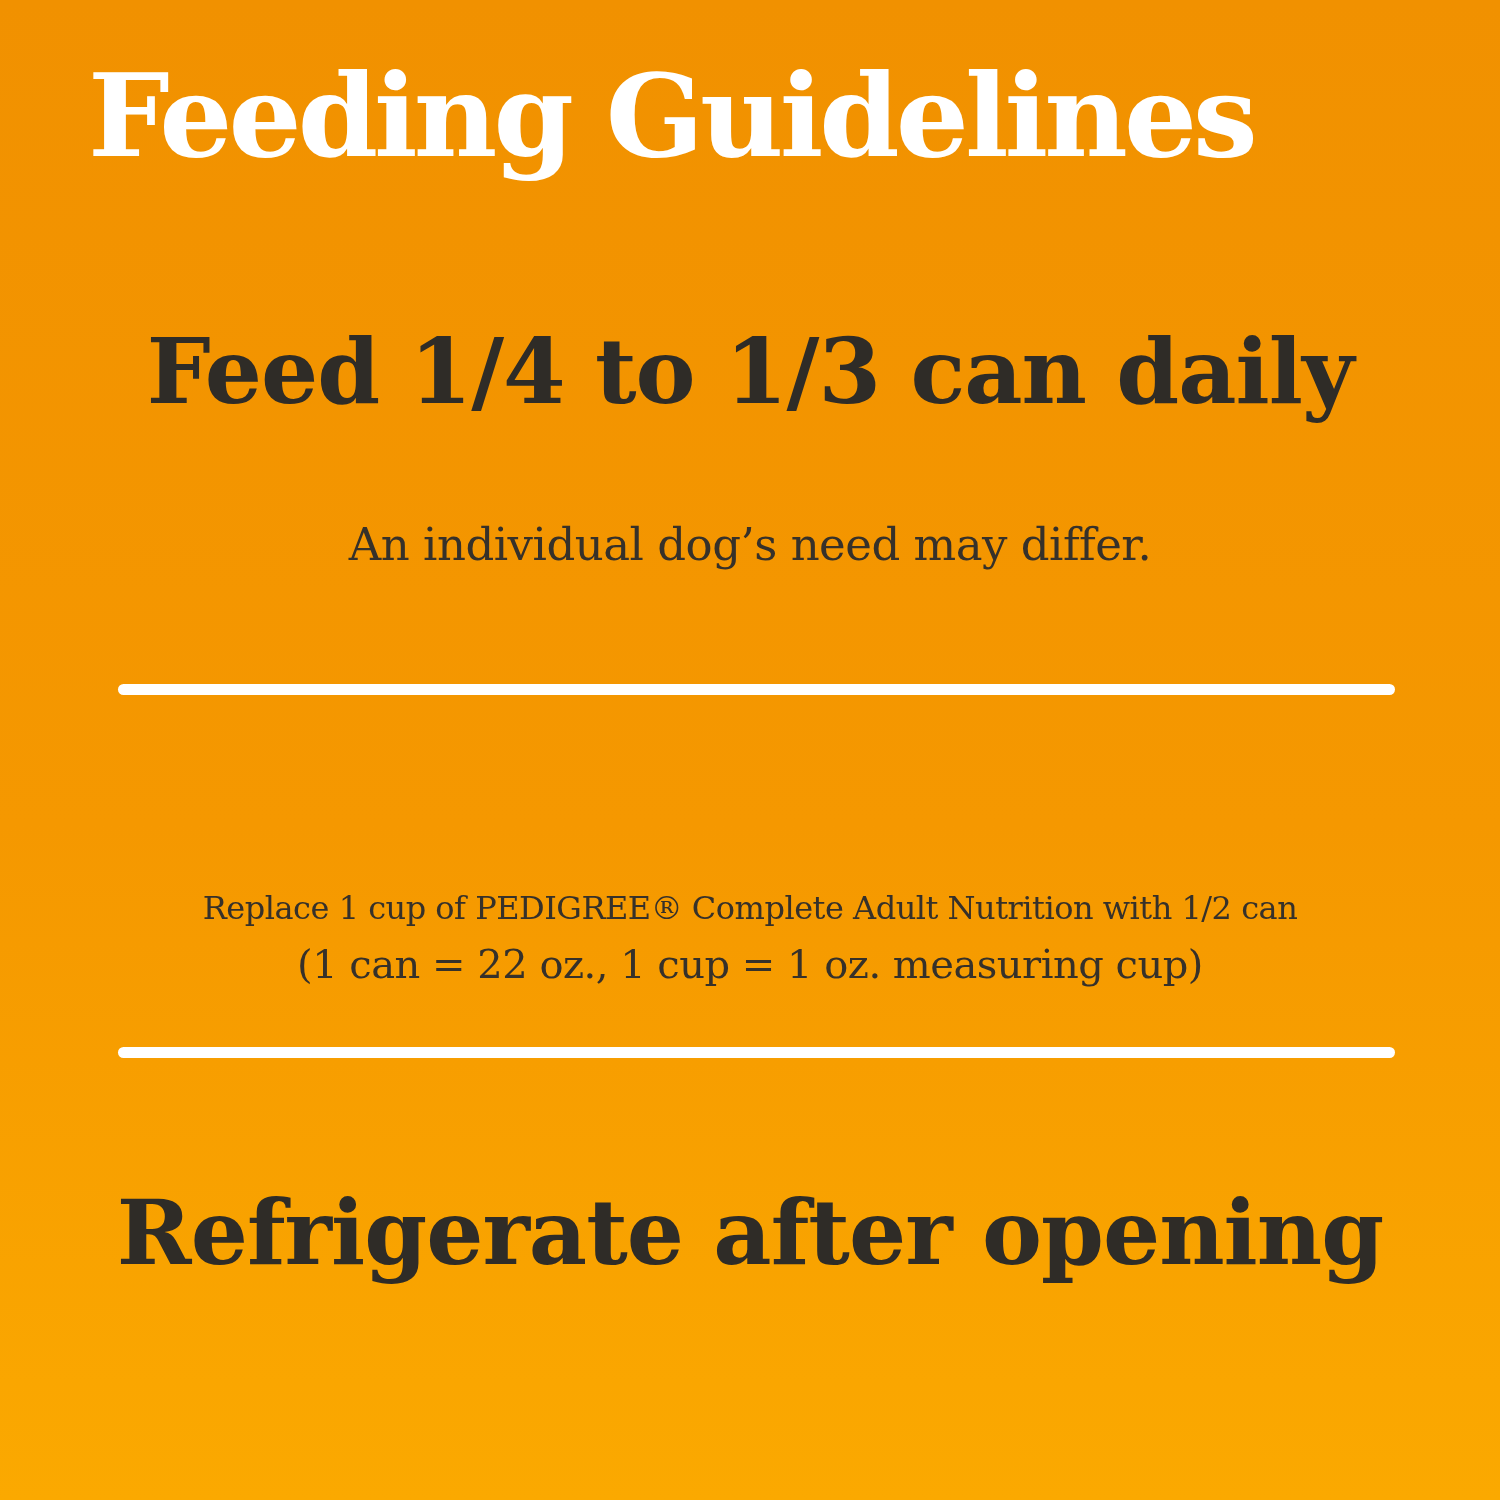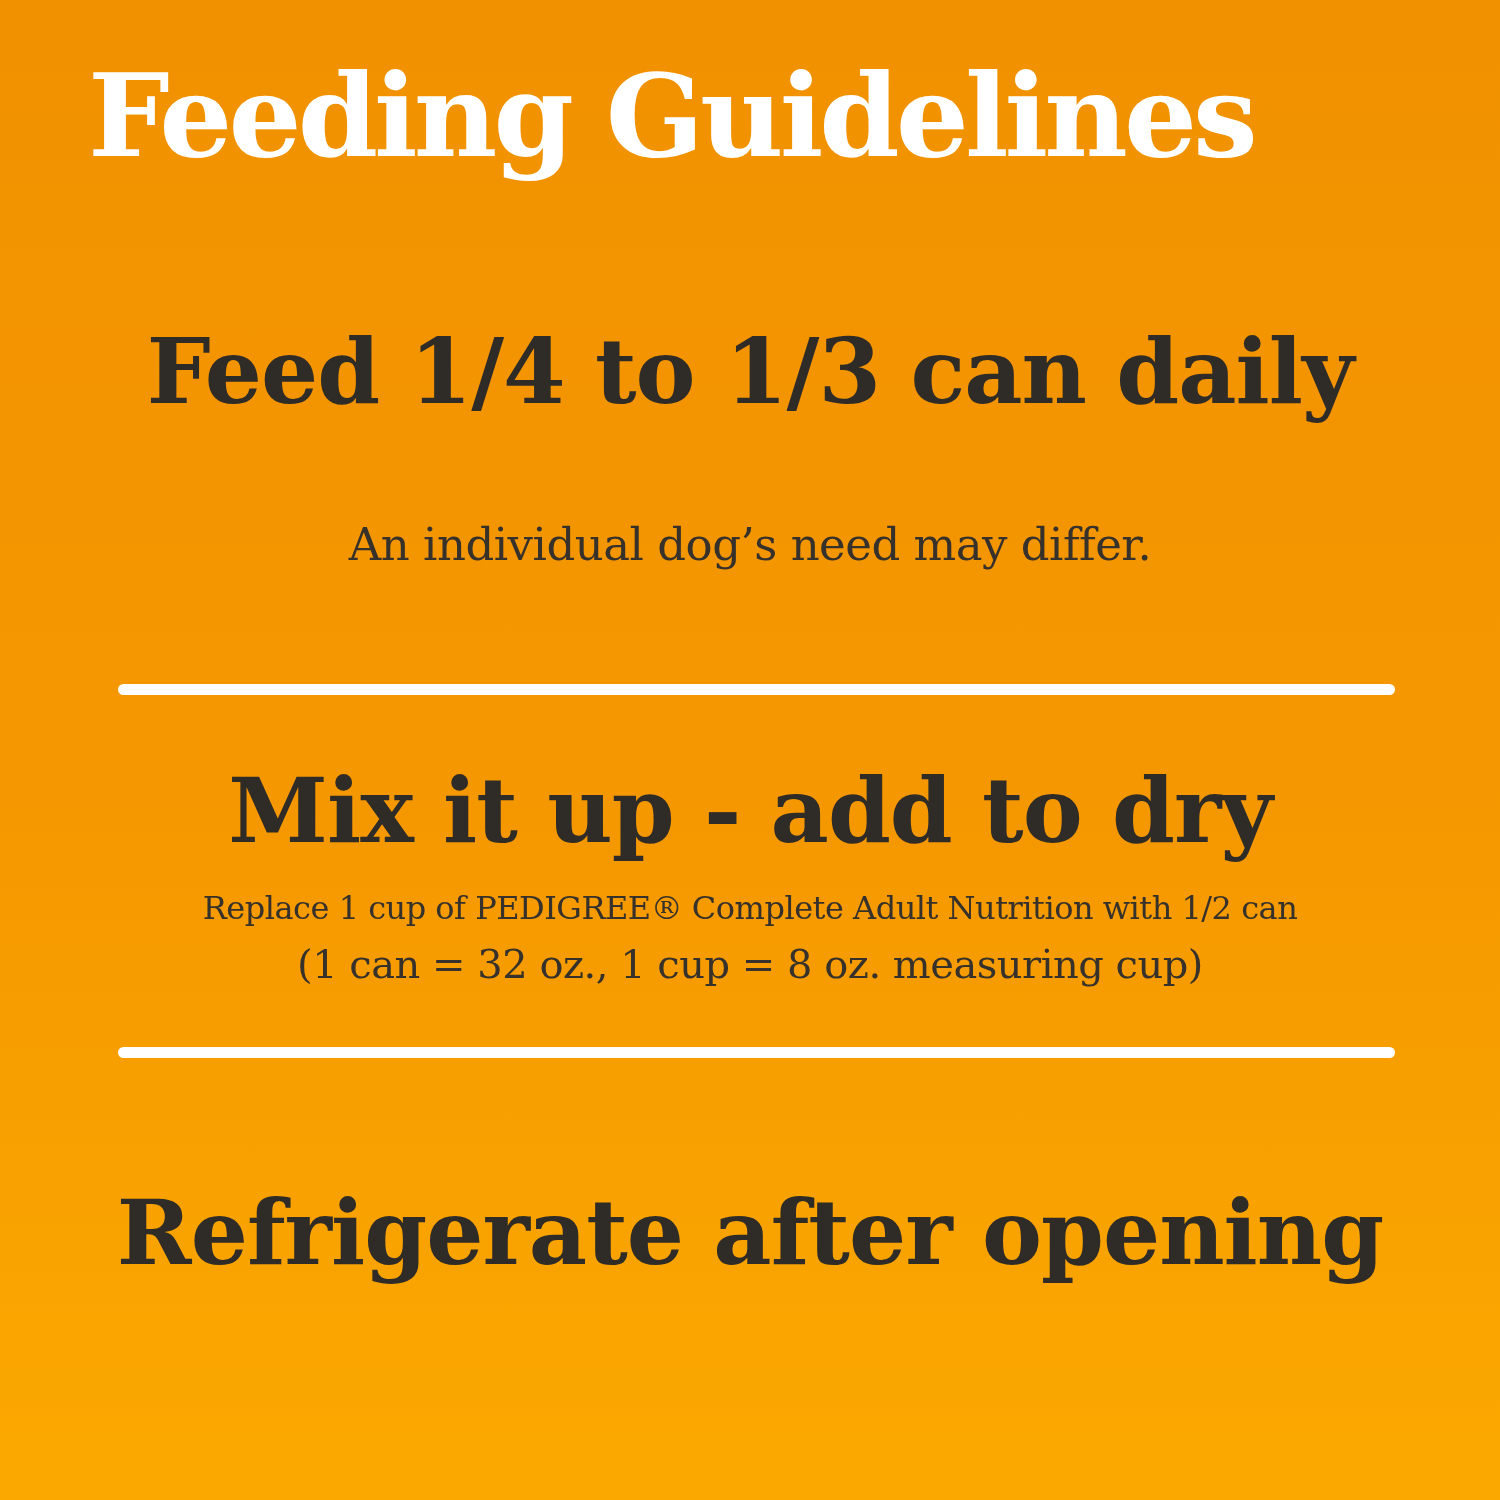--- a/index.html
+++ b/index.html
@@ -75,24 +75,23 @@
 
   <h1 class="title">Feeding Guidelines</h1>
 
   <div class="center-line big s1-line1">Feed 1/4 to 1/3 can daily</div>
 
 
   <div class="center-line sub s1-sub">An individual dog’s need may differ.</div>
 
   <div class="divider divider-1"></div>
 
-  <div class="center-line big s2-head">Mix it up - add to dry</div>
 
   <div class="center-line sub s2-sub1">Replace 1 cup of PEDIGREE® Complete Adult Nutrition with 1/2 can</div>
 
-  <div class="center-line sub s2-sub2">(1 can = 32 oz., 1 cup = 8 oz. measuring cup)</div>
+  <div class="center-line sub s2-sub2">(1 can = 22 oz., 1 cup = 1 oz. measuring cup)</div>
 
   <div class="divider divider-2"></div>
 
   <div class="center-line big s3-head">Refrigerate after opening</div>
 
 
 </div>
 
 </body></html>

